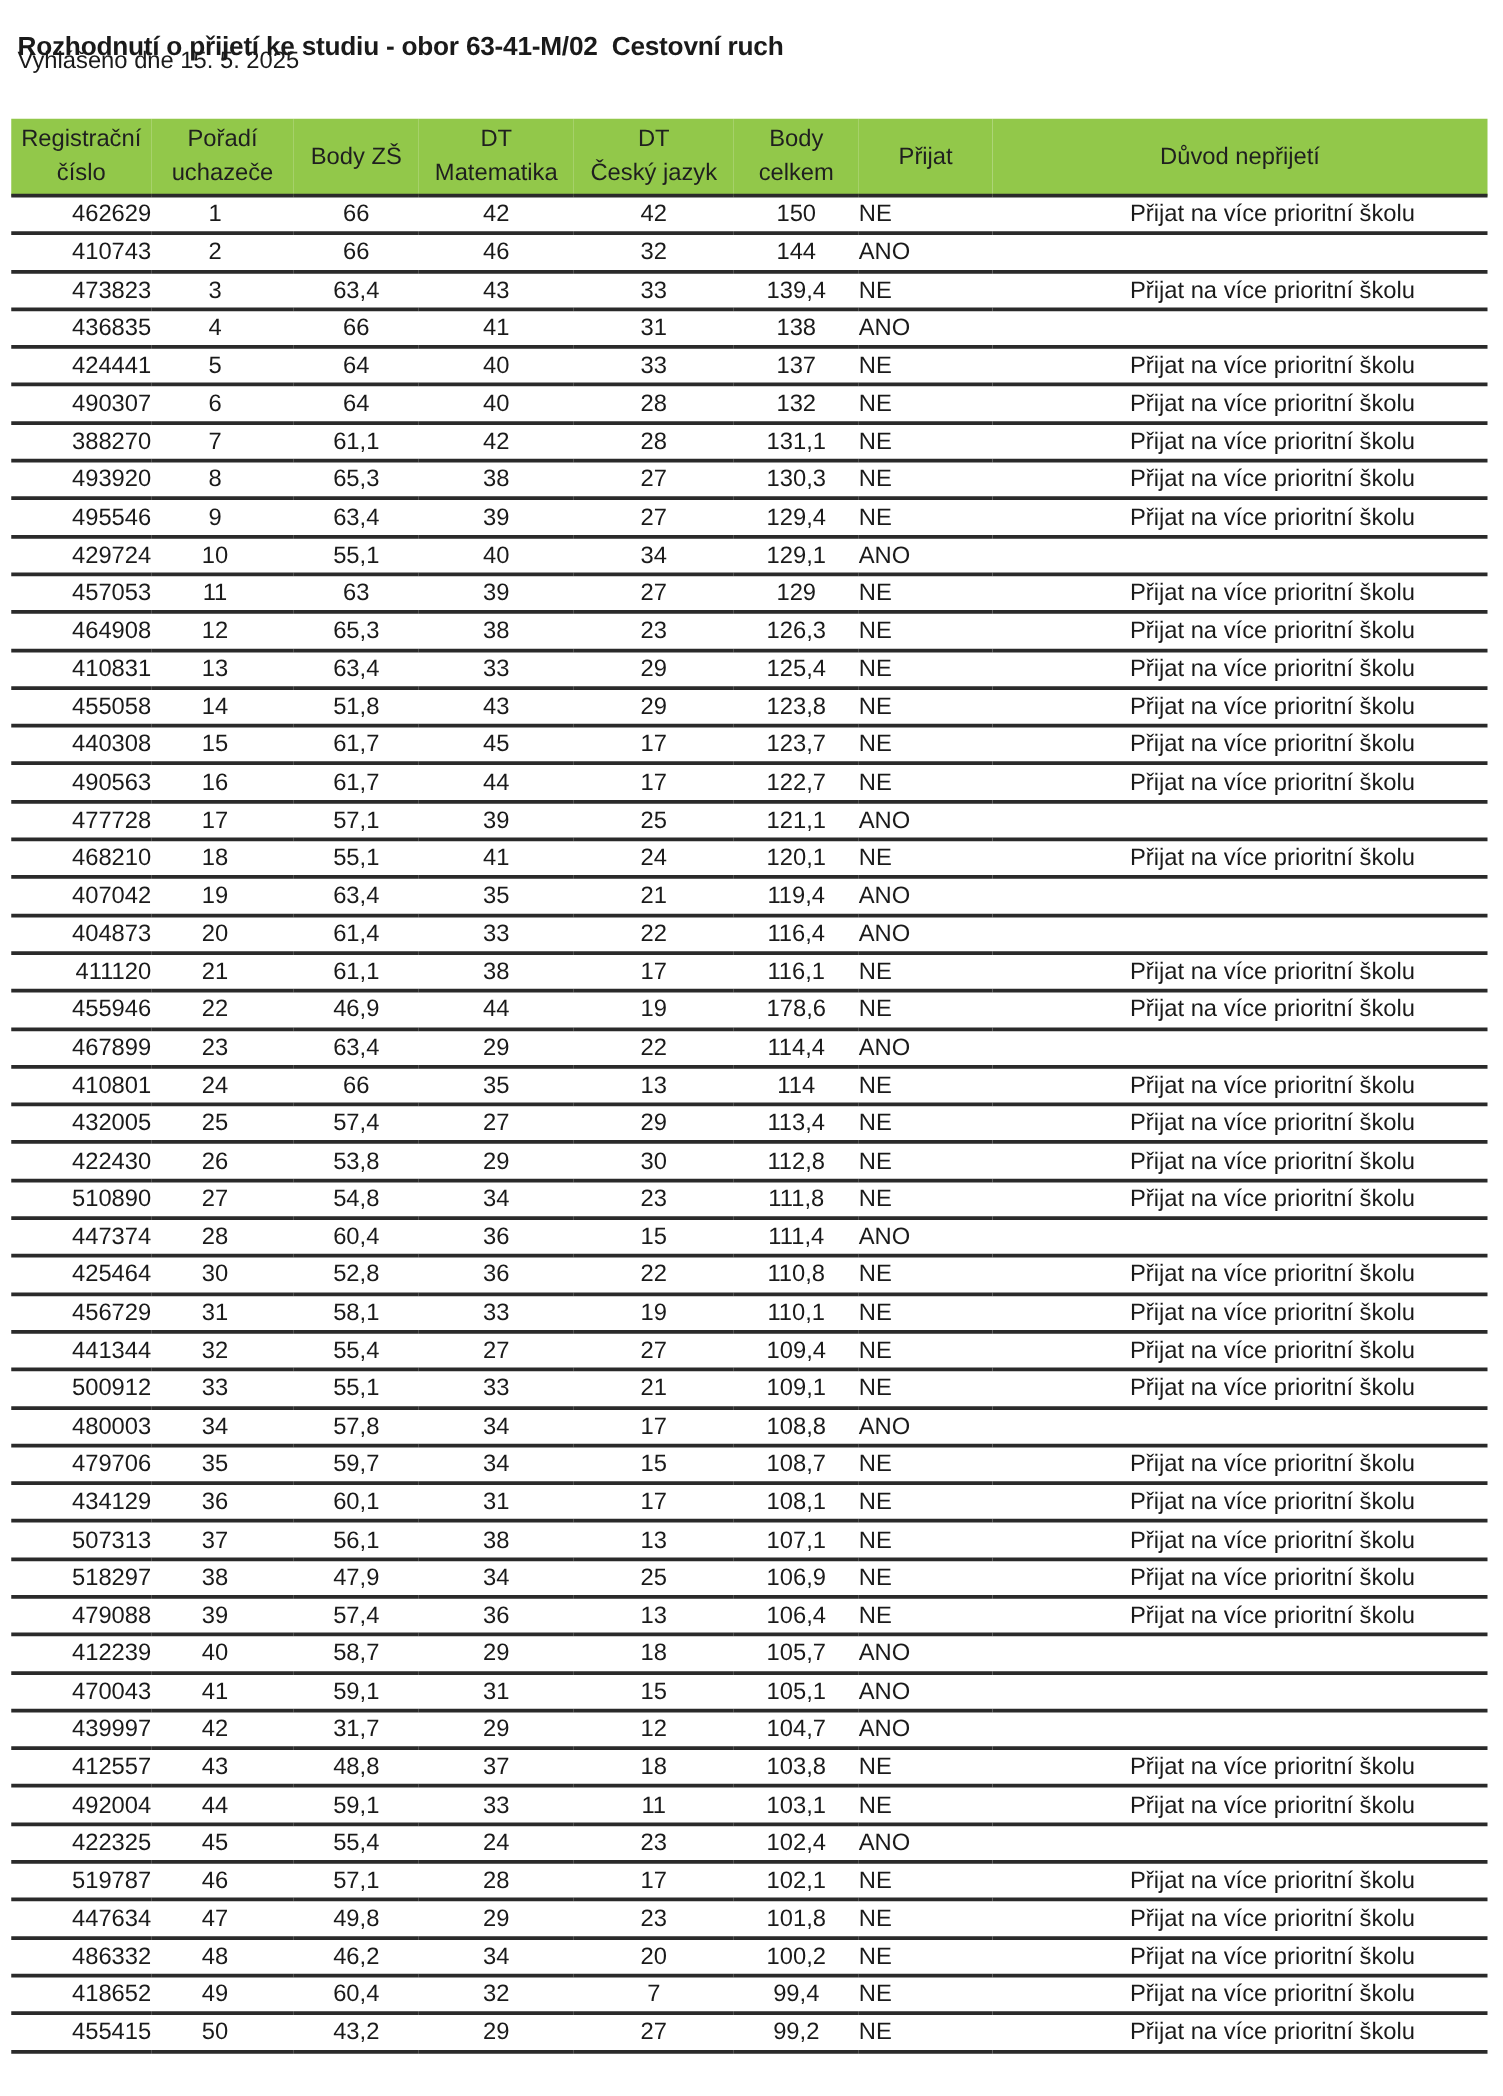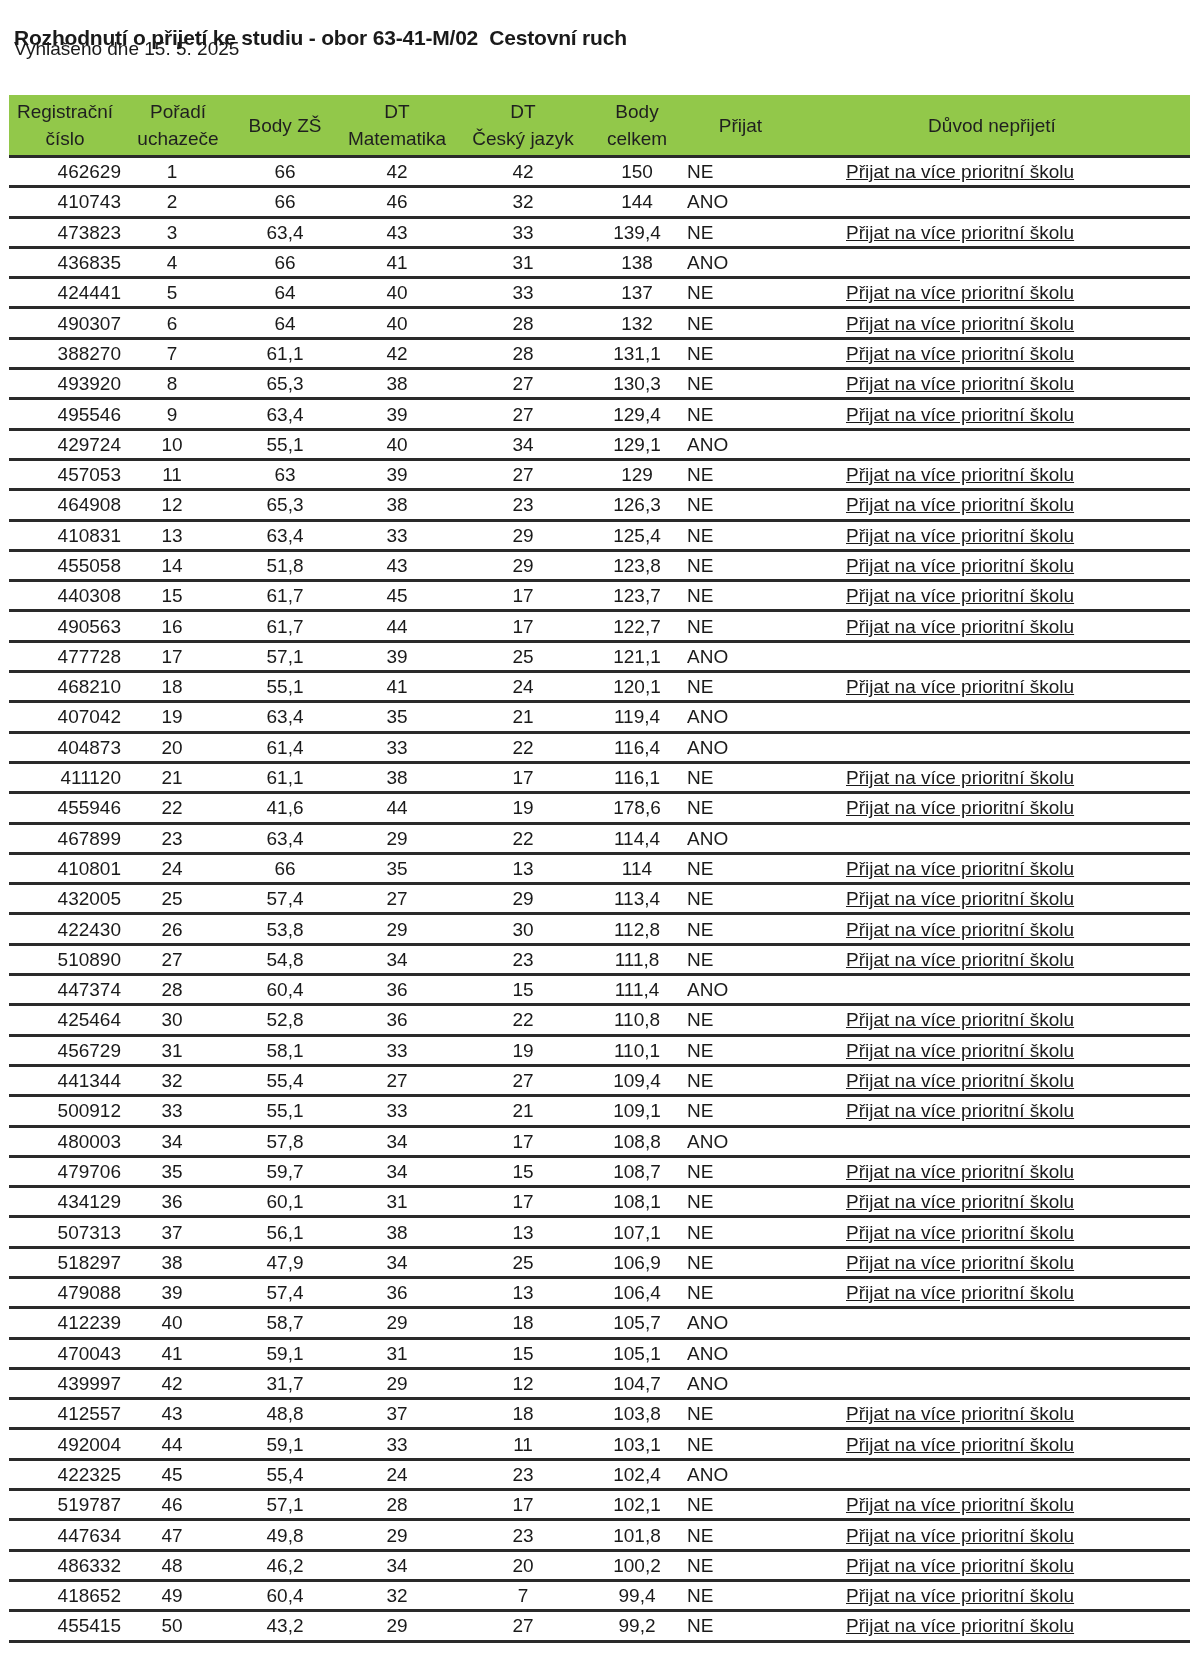--- a/index.html
+++ b/index.html
@@ -60,21 +60,21 @@
       white-space: nowrap;
       vertical-align: middle;
     }
     td.c-reg { text-align: right; padding-left: 13px !important; }
     td.c-ord { text-align: center; padding-right: 12px !important; }
     td.c-zs { text-align: center; }
     td.c-mat { text-align: center; }
     td.c-cj { text-align: center; }
     td.c-tot { text-align: center; }
     td.c-acc { }
-    td.c-rsn { text-align: left; padding-left: 52px !important; text-decoration: underline; }
+    td.c-rsn { text-align: center; padding-left: 52px !important; }
     col.w-reg { width: 112px; }
     col.w-ord { width: 114px; }
     col.w-zs { width: 100px; }
     col.w-mat { width: 124px; }
     col.w-cj { width: 128px; }
     col.w-tot { width: 100px; }
     col.w-acc { width: 107px; }
     col.w-rsn { width: auto; }
   </style>
 </head>
@@ -313,21 +313,21 @@
         <td class="c-zs">61,1</td>
         <td class="c-mat">38</td>
         <td class="c-cj">17</td>
         <td class="c-tot">116,1</td>
         <td class="c-acc">NE</td>
         <td class="c-rsn">Přijat na více prioritní školu</td>
       </tr>
       <tr>
         <td class="c-reg">455946</td>
         <td class="c-ord">22</td>
-        <td class="c-zs">41,6</td>
+        <td class="c-zs">46,9</td>
         <td class="c-mat">44</td>
         <td class="c-cj">19</td>
         <td class="c-tot">178,6</td>
         <td class="c-acc">NE</td>
         <td class="c-rsn">Přijat na více prioritní školu</td>
       </tr>
       <tr>
         <td class="c-reg">467899</td>
         <td class="c-ord">23</td>
         <td class="c-zs">63,4</td>

